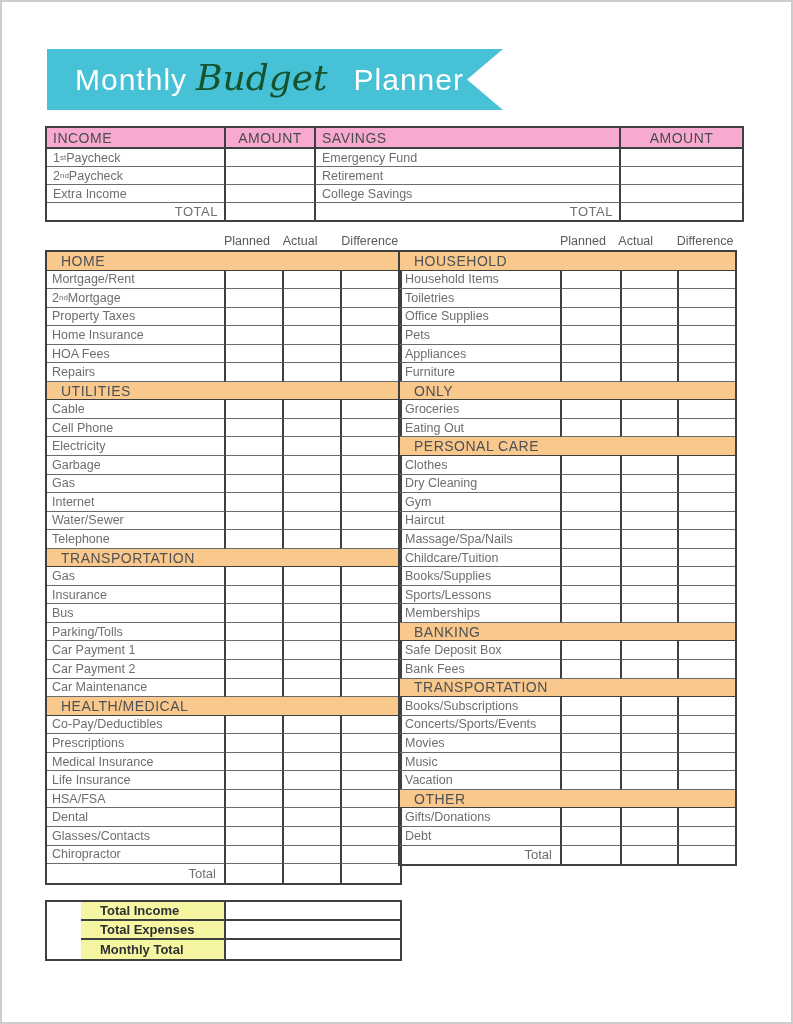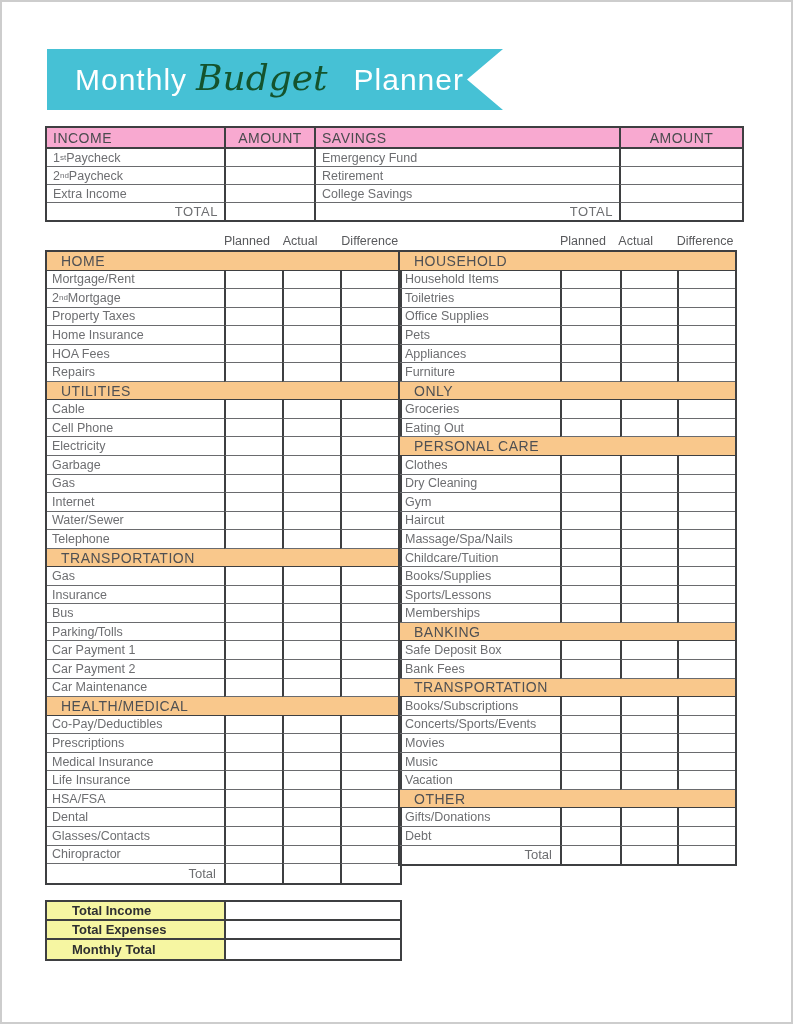--- a/index.html
+++ b/index.html
@@ -65,21 +65,21 @@
   .exp-total{justify-content:flex-end; padding-right:8px; font-size:13px;
     color:var(--label); border-bottom:none;}
   
   .summary{
     position:absolute; left:43px; top:898px;
     display:grid; grid-template-columns:177px 176px; grid-auto-rows:19px;
     border:2px solid var(--dark);
   }
   .summary > div{display:flex; align-items:center; overflow:hidden;}
   .sum-label{background:var(--yellow); font-size:13px; font-weight:bold; color:var(--summary);
-    padding-left:25px; border-bottom:2px solid var(--dark);}
+    padding-left:19px; border-bottom:2px solid var(--dark);margin-left:34px;}
   .sum-value{background:#fff; border-bottom:2px solid var(--dark); border-left:2px solid var(--dark);}
   .summary > div:nth-last-child(-n+2){border-bottom:none;}
   
   .footer{
     position:absolute; left:0; top:974px; width:100%;
     text-align:center; font-size:10.5px; letter-spacing:1.2px; color:var(--footer);
   }
 </style>
 </head>
 <body>

